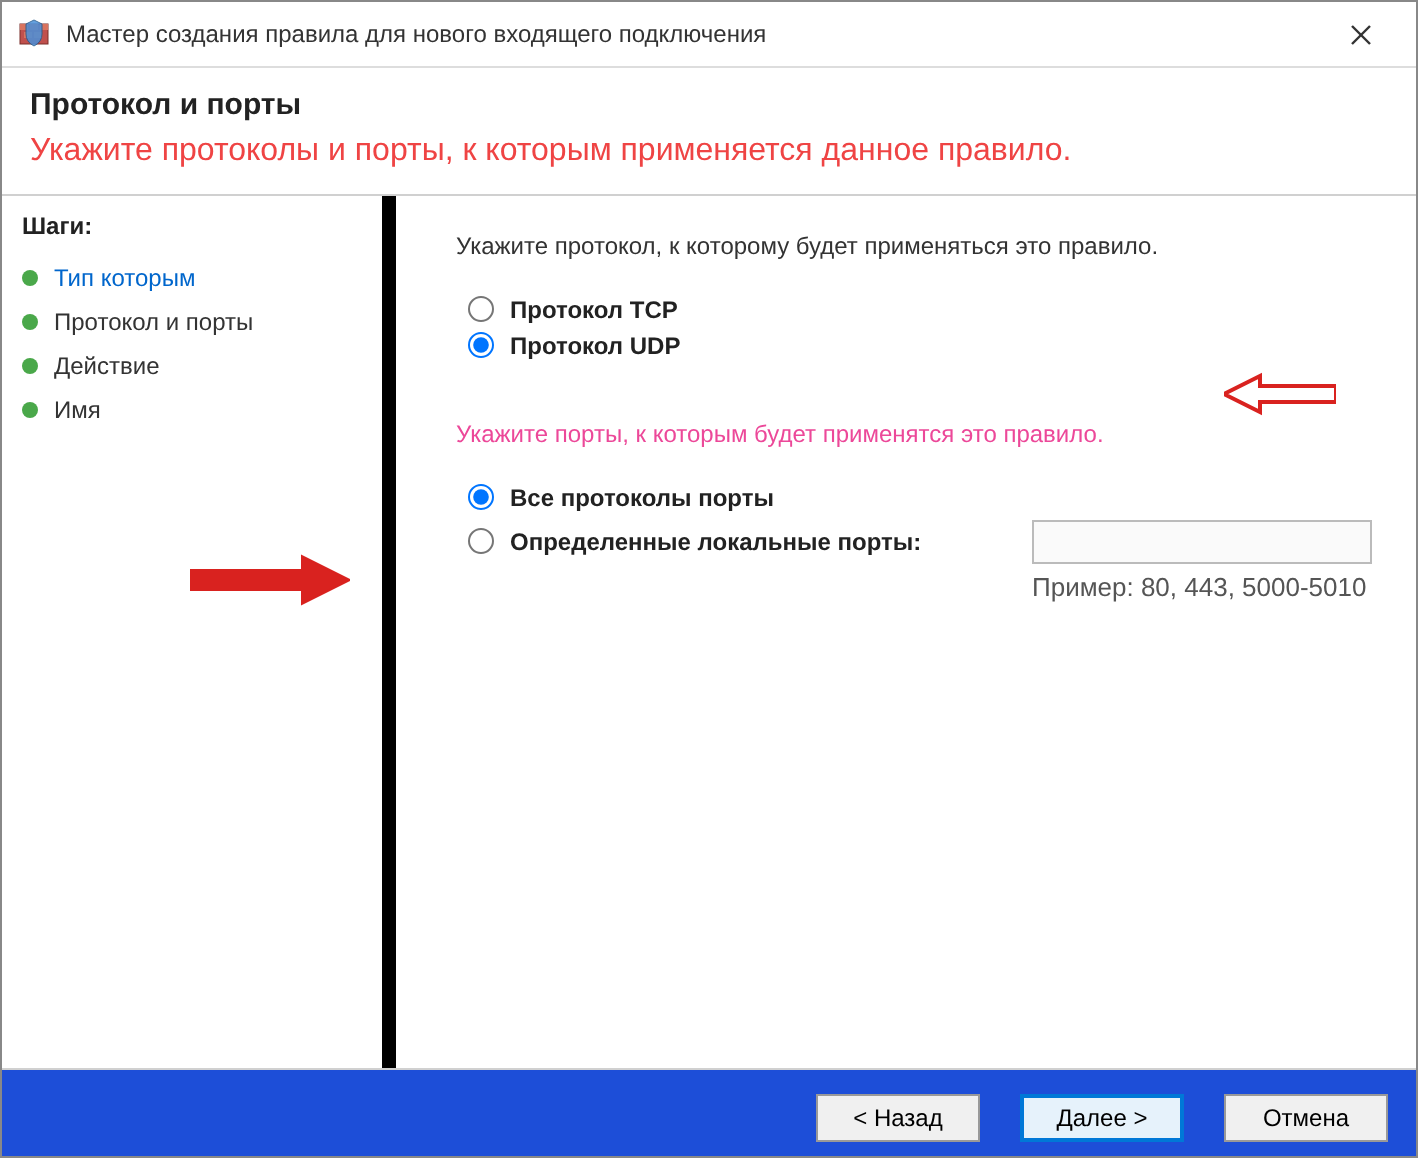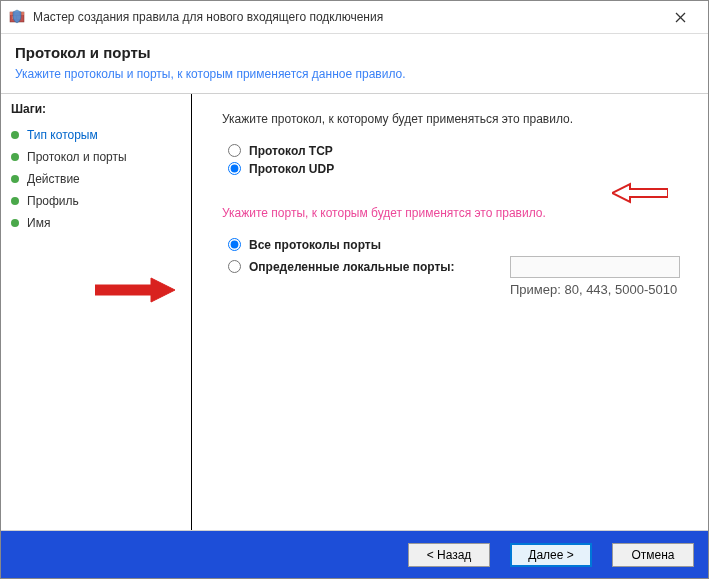--- a/index.html
+++ b/index.html
@@ -36,21 +36,21 @@
     .header {
       padding: 10px 14px 12px 14px;
       border-bottom: 1px solid #d0d0d0;
     }
     .header h1 {
       font-size: 15px;
       font-weight: bold;
       color: #222;
       margin-bottom: 6px;
     }
-    .header p { font-size: 12px; color: #3b82f6; }
+    .header p { font-size: 16px; color: #ef4444; }
     .body {
       display: flex;
       height: 436px;
       gap: 15px;
     }
     .sidebar {
       width: 175px;
       padding: 8px 10px;
       background: #fff;
     }
@@ -71,21 +71,21 @@
       border-radius: 50%;
       margin-right: 8px;
       background: #4aa84a;
       flex-shrink: 0;
     }
     .step.active .label { color: #0066cc; }
     .step .label { color: #333; }
     .main {
       flex: 1;
       padding: 18px 16px 10px 30px;
-      border-left: 1px solid #000000;
+      border-left: 7px solid #000000;
       position: relative;
     }
     .main .instr {
       color: #333;
       margin-bottom: 18px;
     }
     .radio-row {
       display: flex;
       margin: 4px 0 4px 6px;
     }
@@ -195,24 +195,20 @@
     <div class="step">
       <span class="bullet"></span>
       <span class="label">Протокол и порты</span>
     </div>
     <div class="step">
       <span class="bullet"></span>
       <span class="label">Действие</span>
     </div>
     <div class="step">
       <span class="bullet"></span>
-      <span class="label">Профиль</span>
-    </div>
-    <div class="step">
-      <span class="bullet"></span>
       <span class="label">Имя</span>
     </div>
   </div>
 
   <div class="main">
     <div class="instr">Укажите протокол, к которому будет применяться это правило.</div>
 
     <div class="radio-row">
       <input type="radio" name="proto" id="proto-tcp" style="">
       <label for="proto-tcp">Протокол TCP</label>

